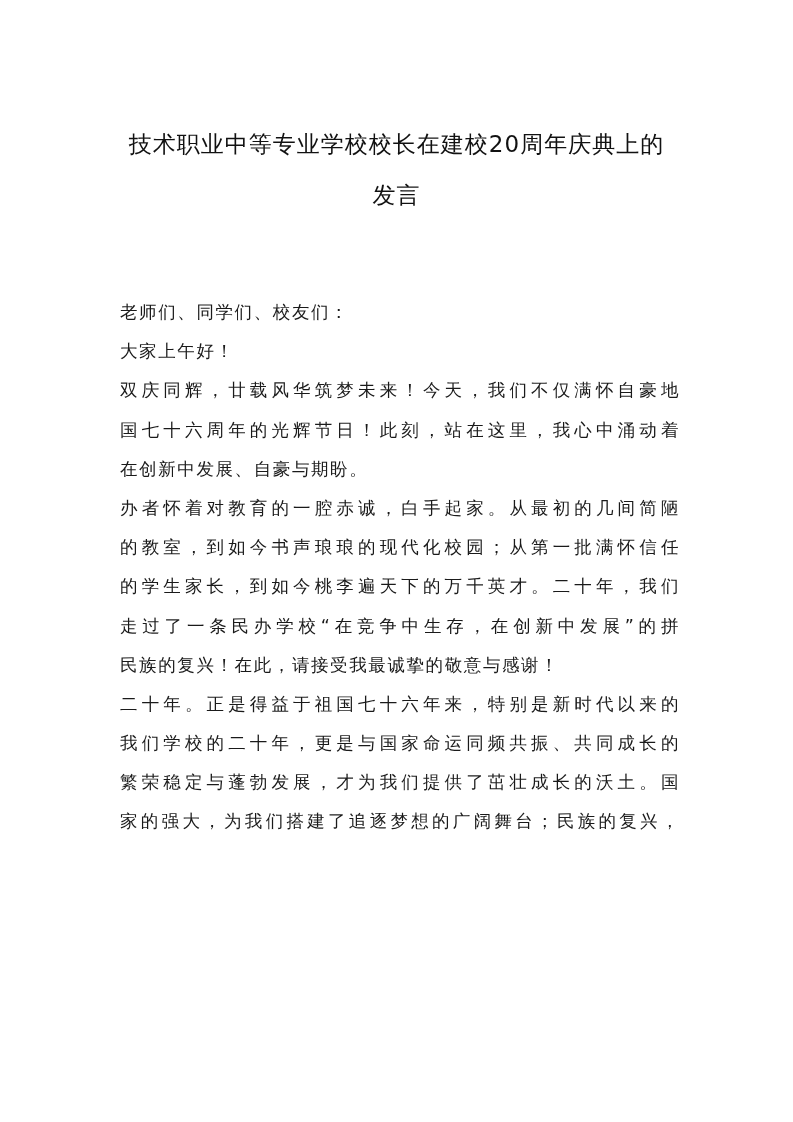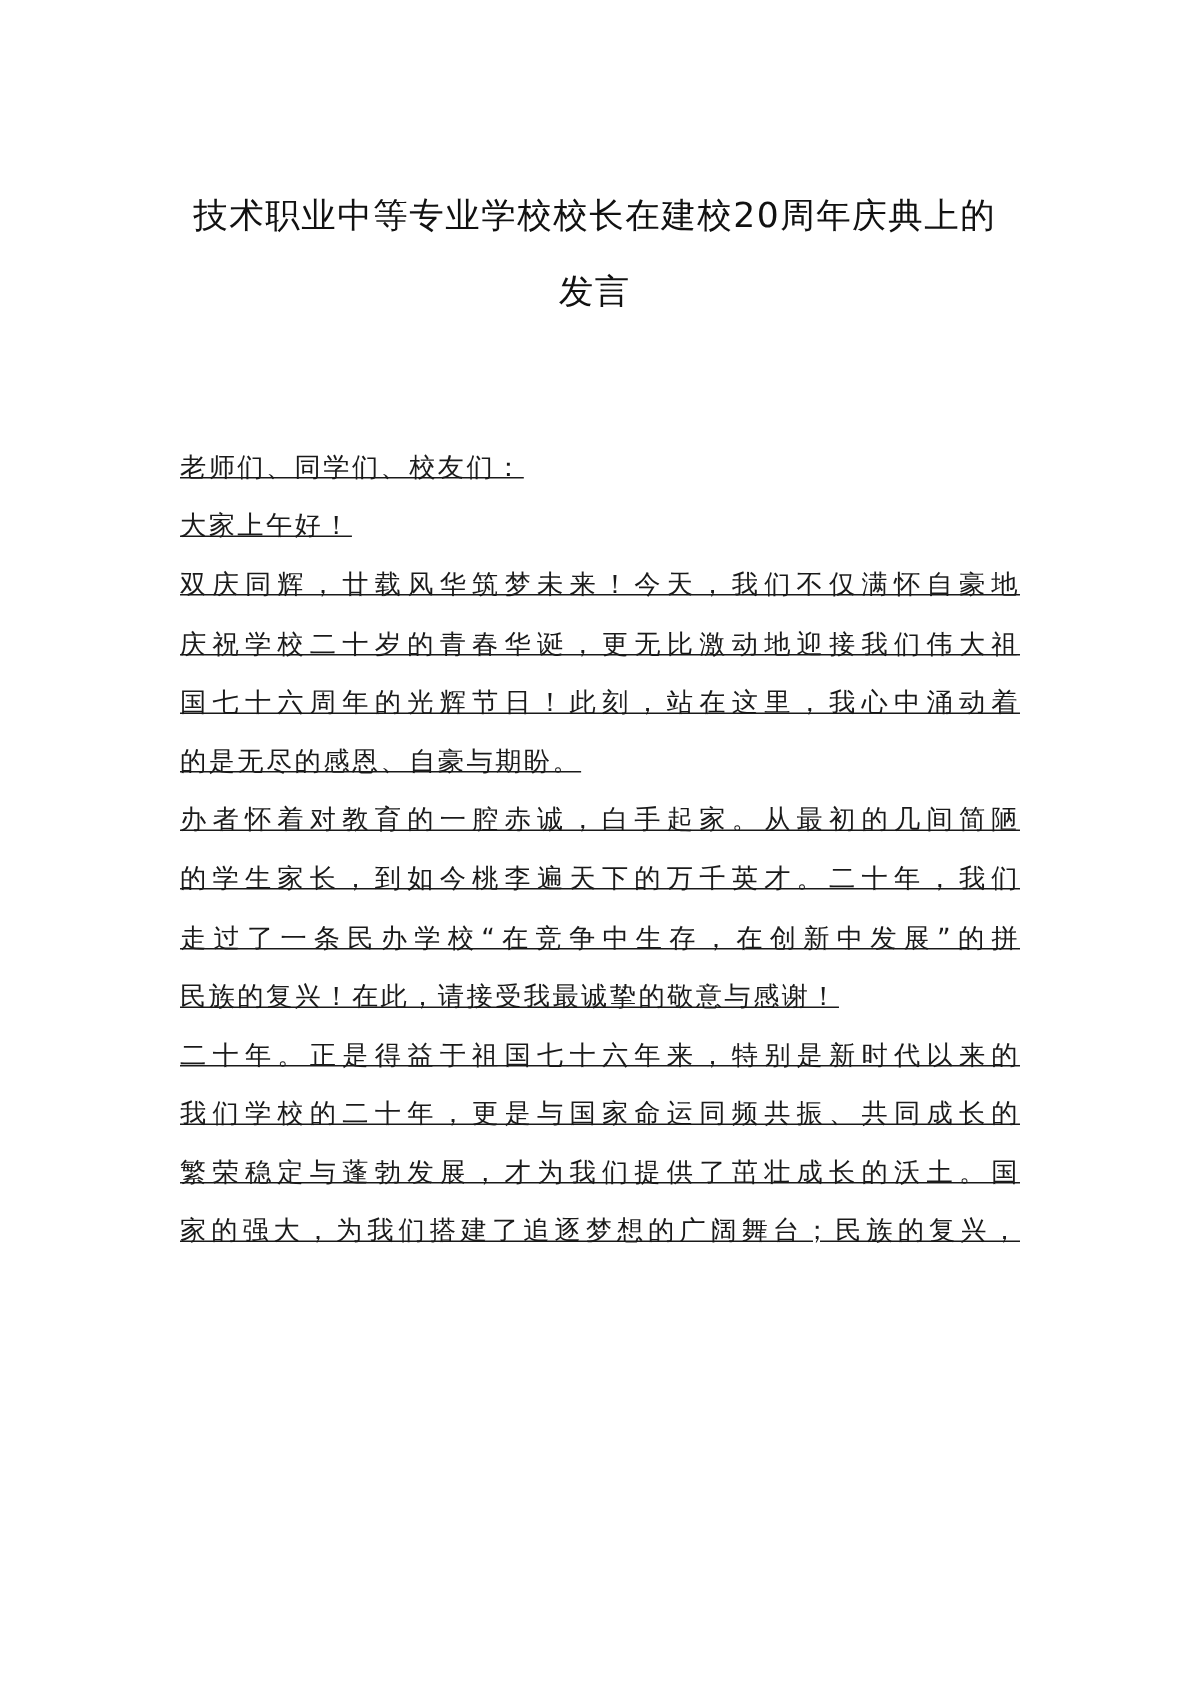--- a/index.html
+++ b/index.html
@@ -14,38 +14,38 @@
       font-size: 23px; letter-spacing: 1px; color: #111;
       line-height: 1;
     }
     .t1 { top: 133px; }
     .t2 { top: 184px; }
     .body-text {
       position: absolute; left: 120px; top: 293px; width: 560px;
       font-size: 17.5px; line-height: 39.2px; letter-spacing: 1.6px;
       color: #1a1a1a; text-align: justify;
     }
-    .line { display: block; white-space: nowrap; height: 39.2px; text-decoration: underline; }
+    .line { display: block; white-space: nowrap; height: 39.2px; }
     .line.just { text-align-last: justify; text-align: justify; white-space: normal; }
   </style>
 </head>
 <body>
 
 <div class="page">
   <div class="title t1">技术职业中等专业学校校长在建校20周年庆典上的</div>
   <div class="title t2">发言</div>
 
   <div class="body-text">
     <span class="line">老师们、同学们、校友们：</span>
     <span class="line">大家上午好！</span>
     <span class="line just">双庆同辉，廿载风华筑梦未来！今天，我们不仅满怀自豪地</span>
-    <span class="line just">庆祝学校二十岁的青春华诞，更无比激动地迎接我们伟大祖</span>
     <span class="line just">国七十六周年的光辉节日！此刻，站在这里，我心中涌动着</span>
-    <span class="line">的是无尽的感恩、自豪与期盼。</span>
+    <span class="line">在创新中发展、自豪与期盼。</span>
     <span class="line just">办者怀着对教育的一腔赤诚，白手起家。从最初的几间简陋</span>
+    <span class="line just">的教室，到如今书声琅琅的现代化校园；从第一批满怀信任</span>
     <span class="line just">的学生家长，到如今桃李遍天下的万千英才。二十年，我们</span>
     <span class="line just">走过了一条民办学校“在竞争中生存，在创新中发展”的拼</span>
     <span class="line">民族的复兴！在此，请接受我最诚挚的敬意与感谢！</span>
     <span class="line just">二十年。正是得益于祖国七十六年来，特别是新时代以来的</span>
     <span class="line just">我们学校的二十年，更是与国家命运同频共振、共同成长的</span>
     <span class="line just">繁荣稳定与蓬勃发展，才为我们提供了茁壮成长的沃土。国</span>
     <span class="line just">家的强大，为我们搭建了追逐梦想的广阔舞台；民族的复兴，</span>
   </div>
 </div>
 

